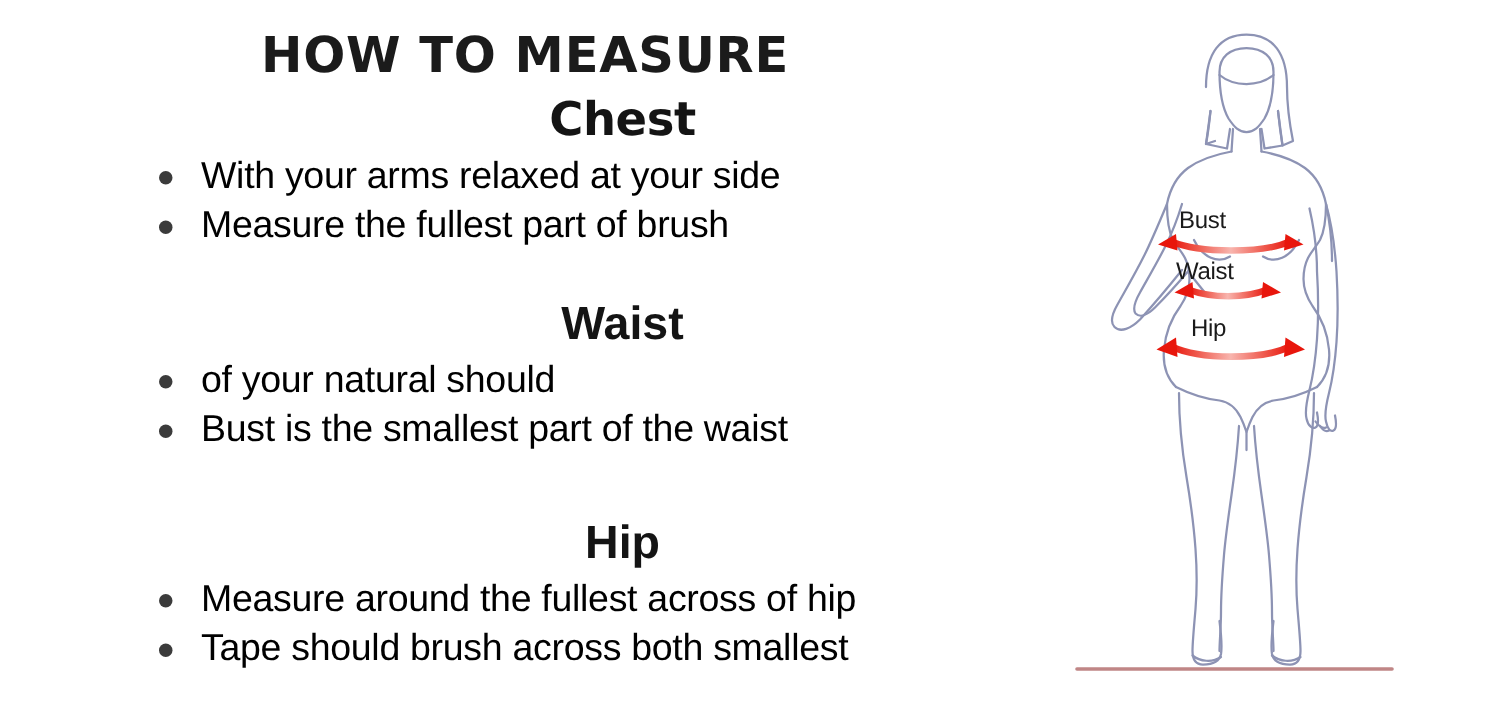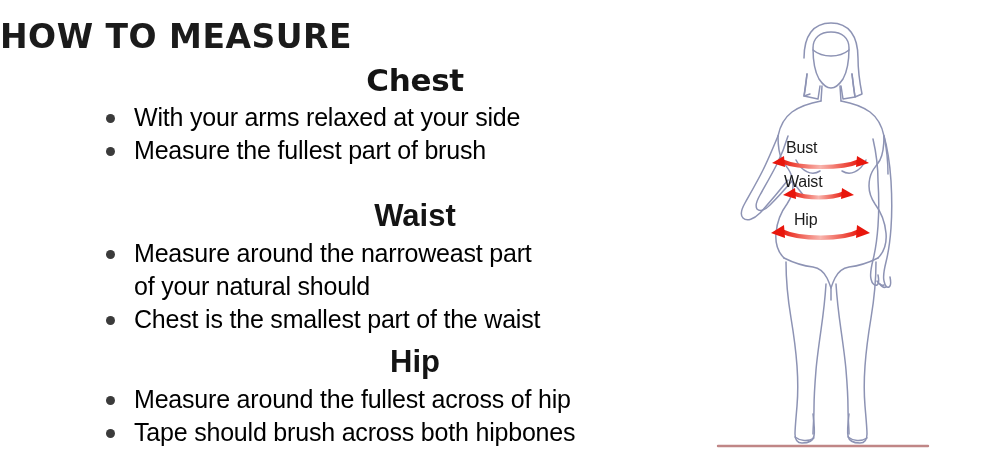--- a/index.html
+++ b/index.html
@@ -18,20 +18,21 @@
     background: #ffffff;
     overflow: hidden;
   }
 
   
   #title {
     position: absolute;
     left: 0;
     top: 20px;
     width: 700px;
+    text-align: center;
     font-family: "DejaVu Sans", sans-serif;
     font-size: 33px;
     font-weight: bold;
     letter-spacing: 0.5px;
     color: #1b1b1b;
     line-height: 1;
     white-space: nowrap;
   }
 
   
@@ -128,40 +129,39 @@
           <span class="cont">Measure the fullest part of brush</span>
         </li>
       </ul>
     </div>
 
     <div class="section section-waist">
       <div class="sec-heading helv">Waist</div>
       <ul class="bullets">
         <li class="bullet-row">
           <span class="dot"></span>
-          <span class="cont">Measure around the narroweast part</span>
           <span class="cont">of your natural should</span>
         </li>
         <li class="bullet-row">
           <span class="dot"></span>
-          <span class="cont">Chest is the smallest part of the waist</span>
+          <span class="cont">Bust is the smallest part of the waist</span>
         </li>
       </ul>
     </div>
 
     <div class="section section-hip">
       <div class="sec-heading helv">Hip</div>
       <ul class="bullets">
         <li class="bullet-row">
           <span class="dot"></span>
           <span class="cont">Measure around the fullest across of hip</span>
         </li>
         <li class="bullet-row">
           <span class="dot"></span>
-          <span class="cont">Tape should brush across both hipbones</span>
+          <span class="cont">Tape should brush across both smallest</span>
         </li>
       </ul>
     </div>
 
   </div>
 
   <div id="figure-wrap">
     <svg id="figure-svg" viewBox="0 0 300 474">
       <defs>
         <linearGradient id="arrGrad" x1="0" y1="0" x2="1" y2="0">

